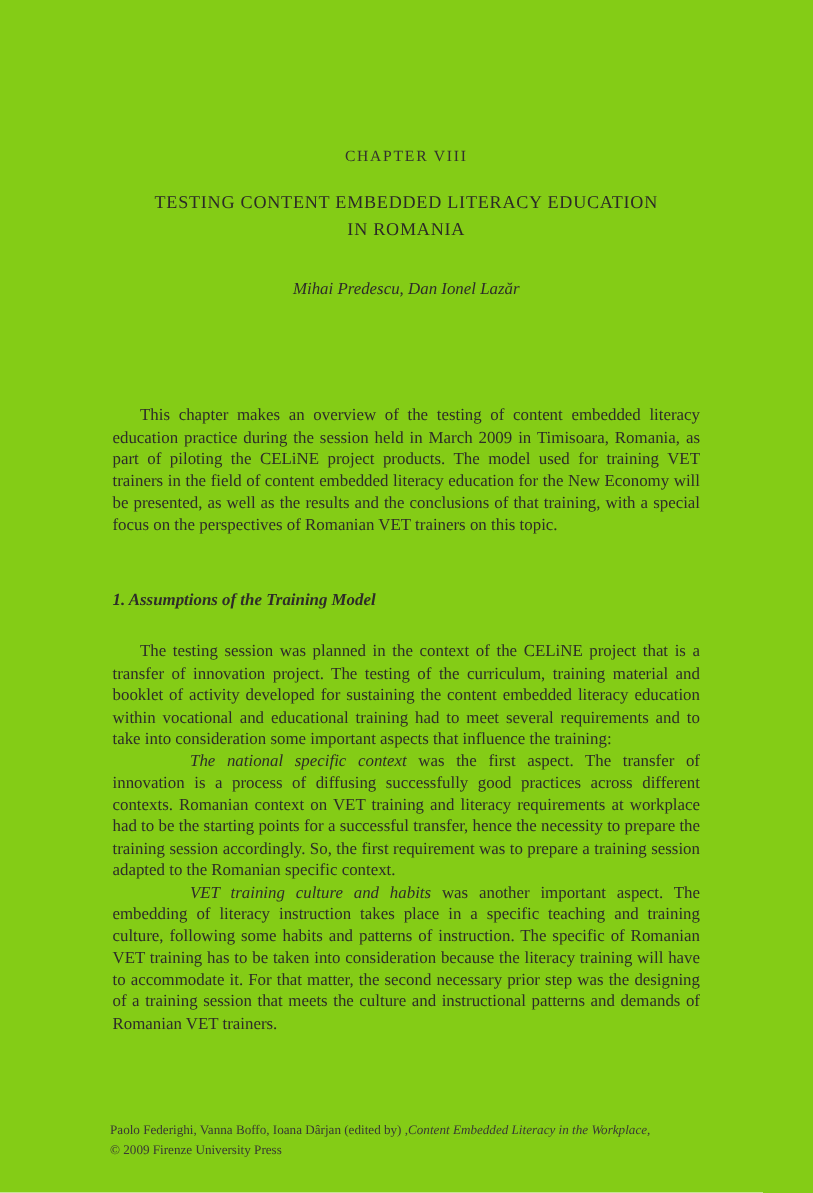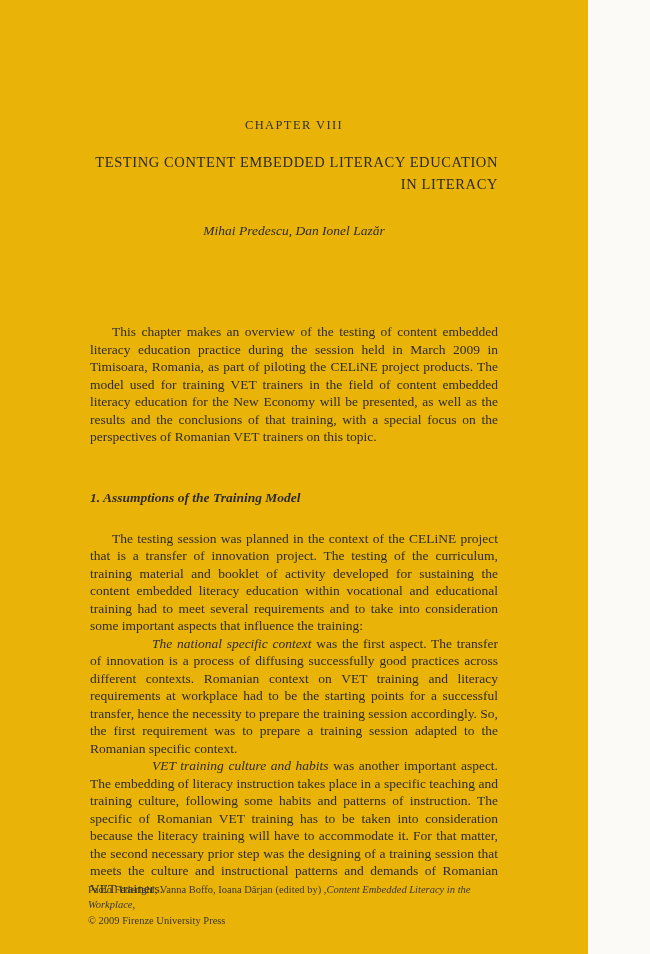--- a/index.html
+++ b/index.html
@@ -6,38 +6,38 @@
 
   html, body {
     width: 650px;
     height: 954px;
     background: #fbfaf6;
     font-family: "Liberation Serif", "DejaVu Serif", serif;
   }
 
   .page {
     position: relative;
-    width: 588px;
+    width: 650px;
     height: 954px;
-    background: #eab308;
+    background: #84cc16;
     color: #2e2c29;
     padding: 118px 90px 0 90px;
     overflow: hidden;
   }
 
   .chapter-label {
     text-align: center;
     font-size: 12.5px;
     letter-spacing: 1.4px;
     color: #33312d;
     margin-bottom: 18px;
   }
 
   .title {
-    text-align: right;
+    text-align: center;
     font-size: 14.5px;
     font-weight: normal;
     letter-spacing: 0.6px;
     line-height: 22px;
     color: #2c2a26;
   }
   .title .title-line { display: block; }
 
   .authors {
     text-align: center;
@@ -83,21 +83,21 @@
 </style>
 </head>
 <body>
 
 <div class="page">
 
   <div class="chapter-label">CHAPTER VIII</div>
 
   <h1 class="title">
     <span class="title-line">TESTING CONTENT EMBEDDED LITERACY EDUCATION</span>
-    <span class="title-line">IN LITERACY</span>
+    <span class="title-line">IN ROMANIA</span>
   </h1>
 
   <div class="authors">Mihai Predescu, Dan Ionel Lazăr</div>
 
   <p class="body-para abstract">This chapter makes an overview of the testing of content embedded literacy education practice during the session held in March 2009 in Timisoara, Romania, as part of piloting the CELiNE project products. The model used for training VET trainers in the field of content embedded literacy education for the New Economy will be presented, as well as the results and the conclusions of that training, with a special focus on the perspectives of Romanian VET trainers on this topic.</p>
 
   <h2 class="section-heading">1. Assumptions of the Training Model</h2>
 
   <p class="body-para first-after-heading">The testing session was planned in the context of the CELiNE project that is a transfer of innovation project. The testing of the curriculum, training material and booklet of activity developed for sustaining the content embedded literacy education within vocational and educational training had to meet several requirements and to take into consideration some important aspects that influence the training:</p>
 

